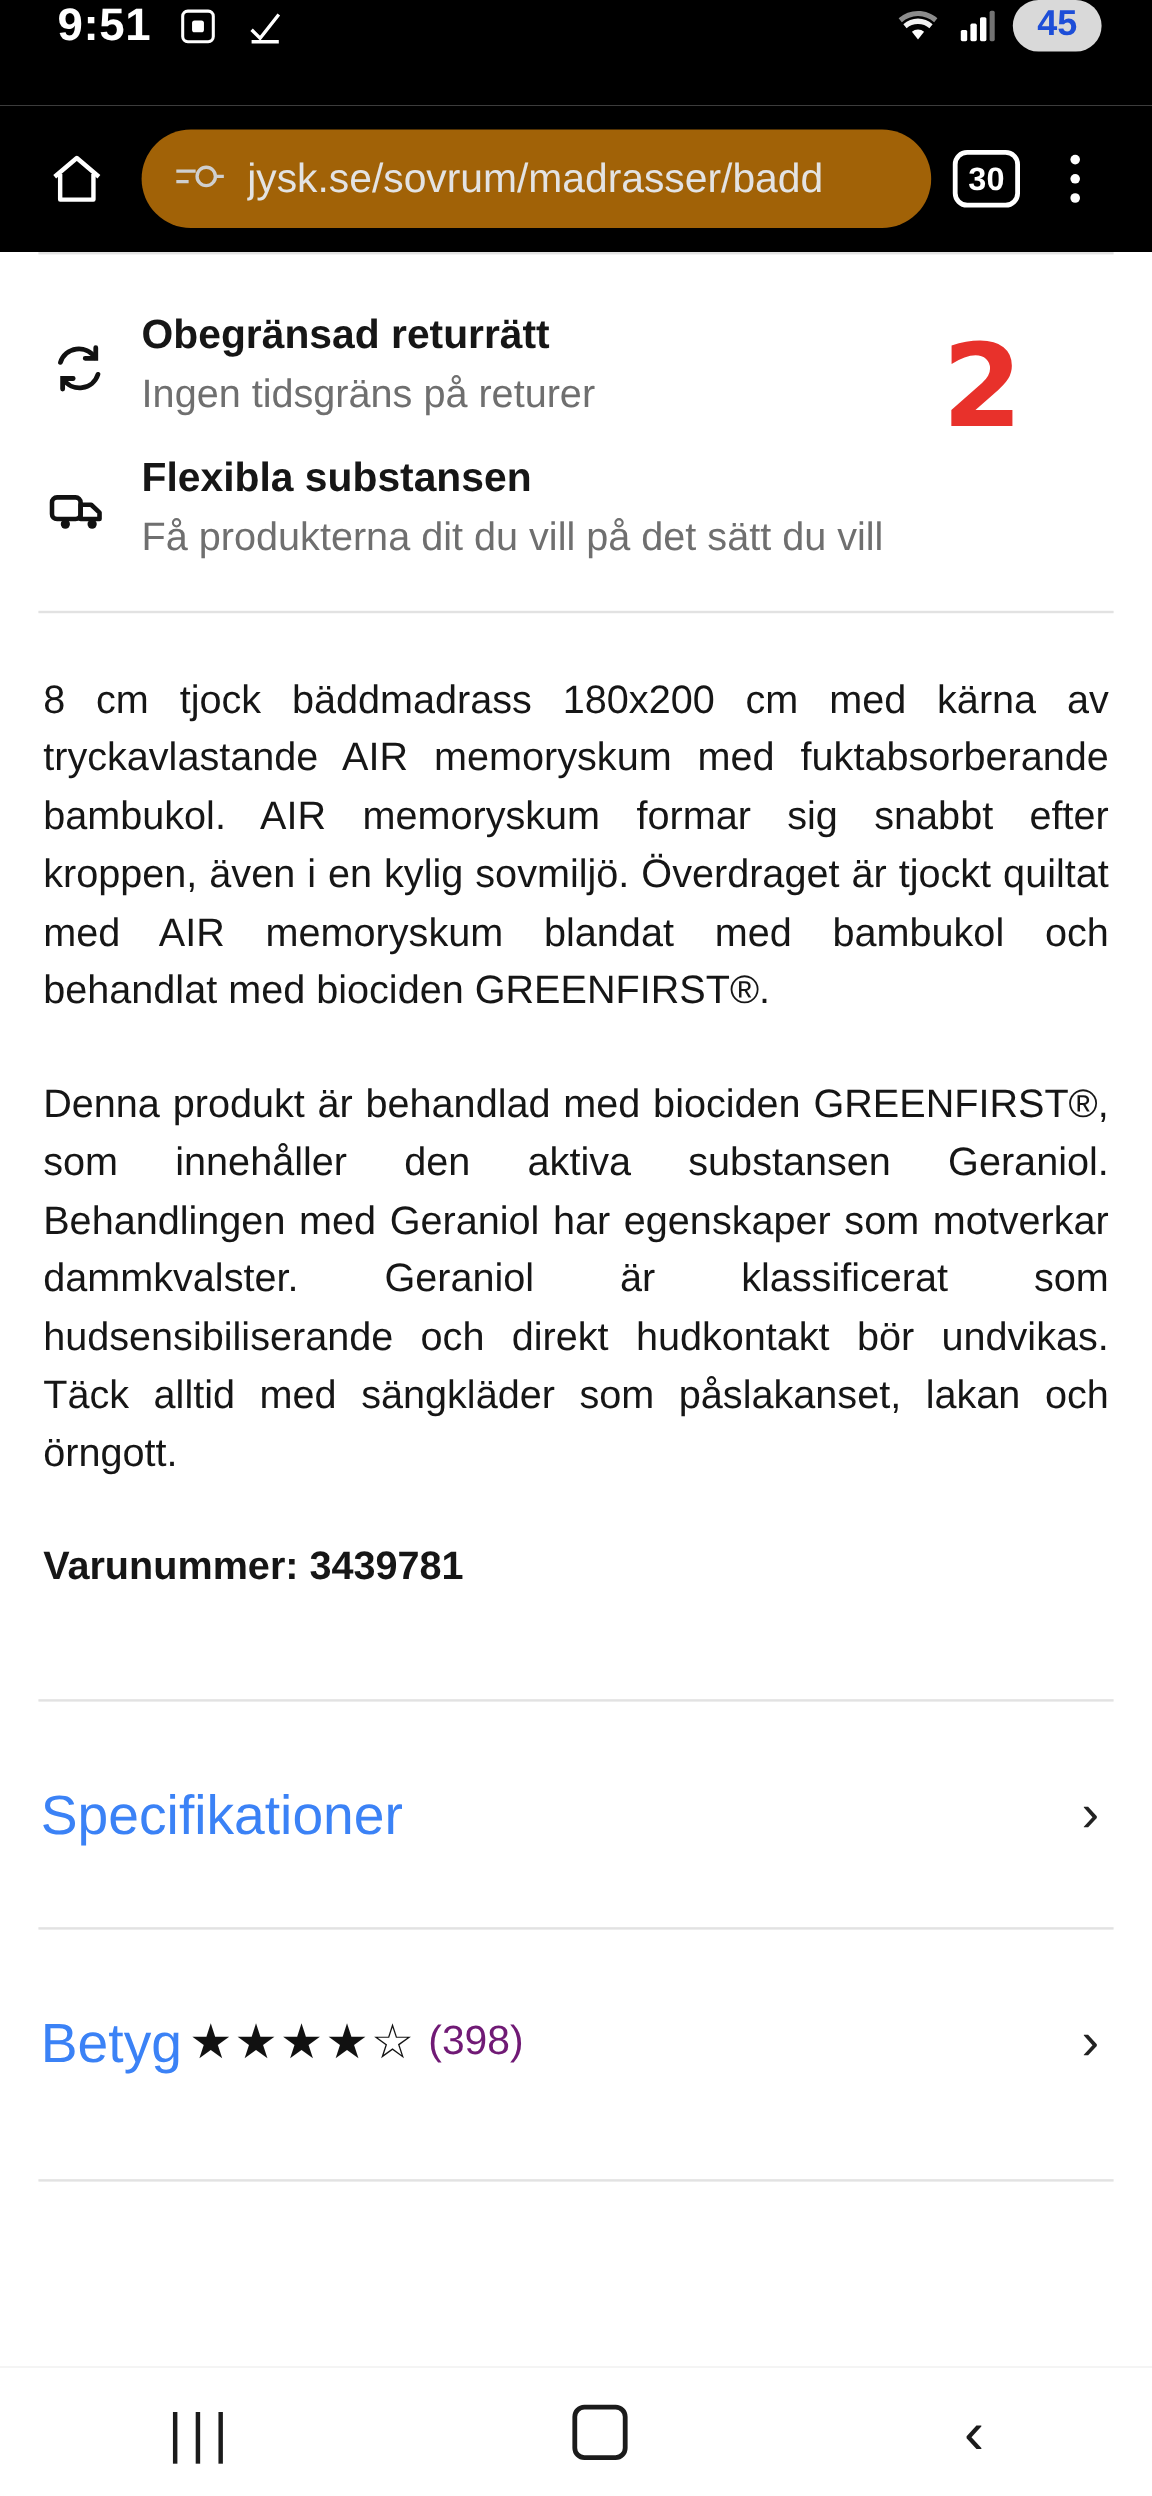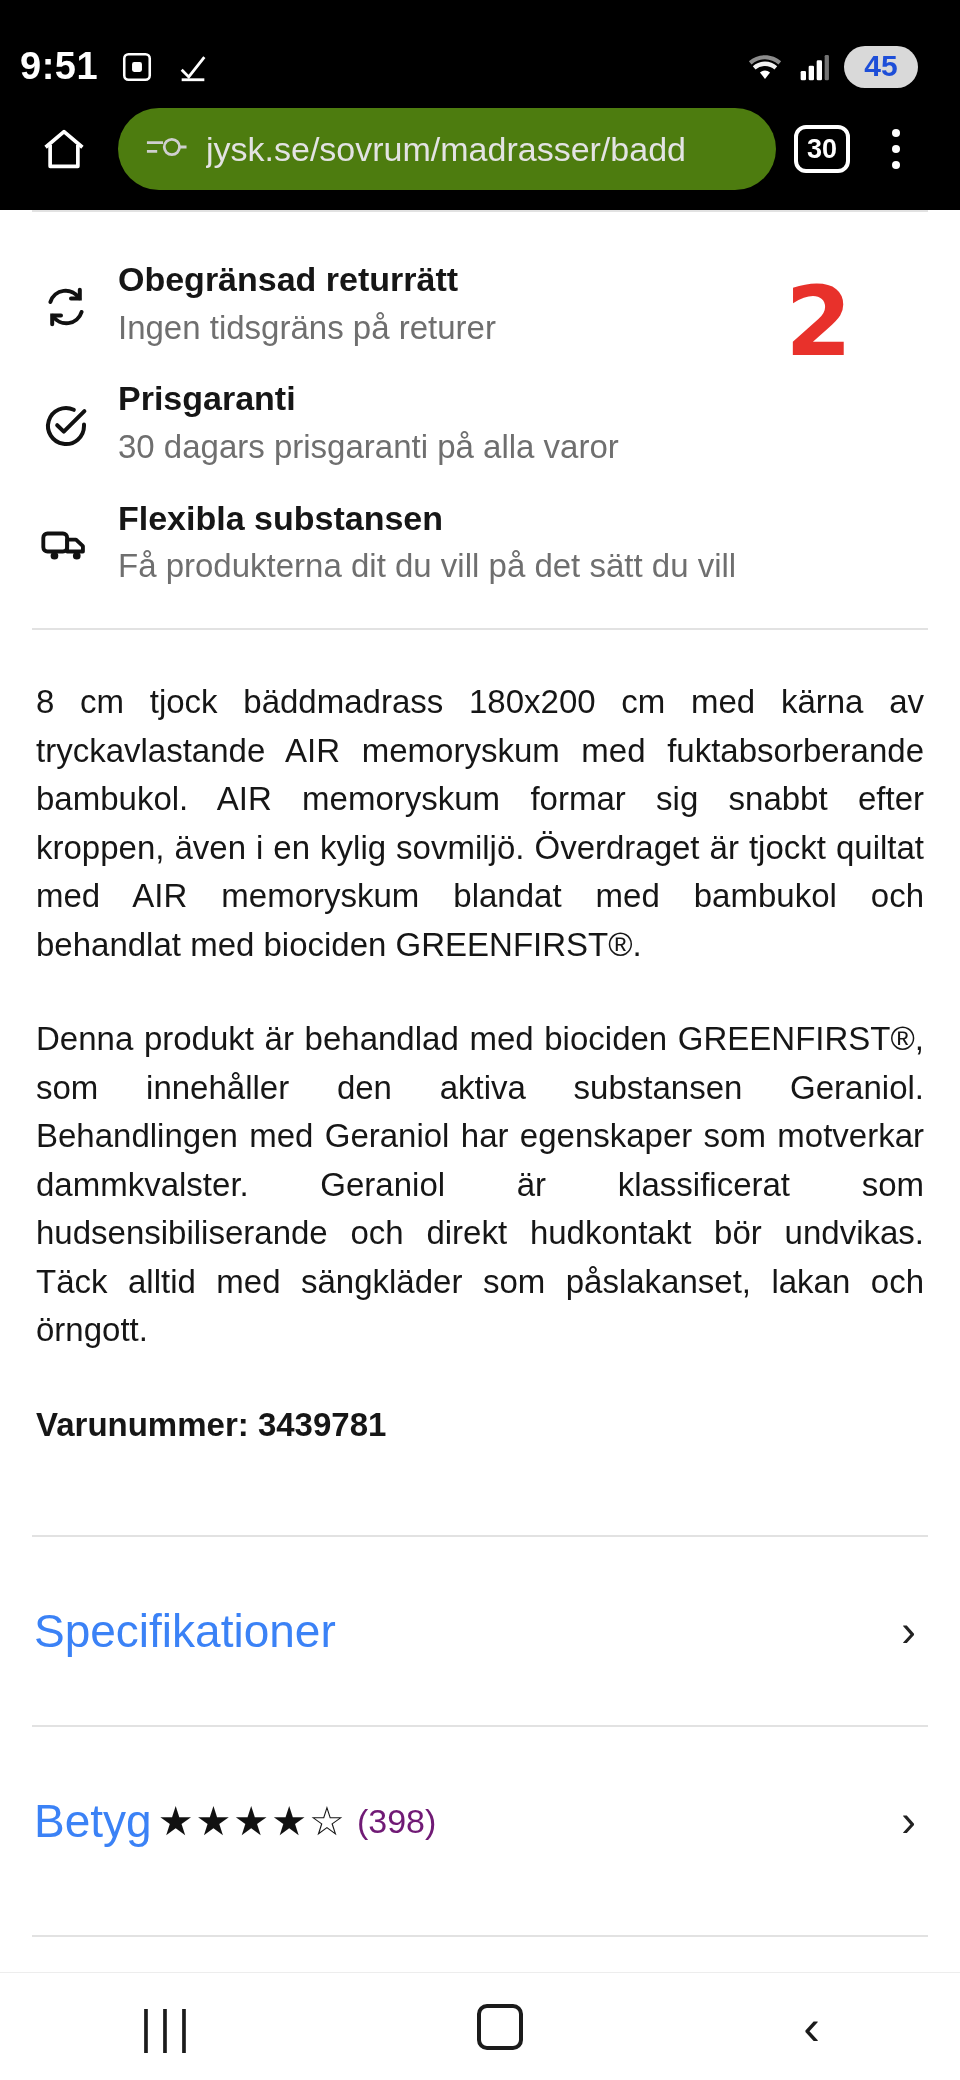--- a/index.html
+++ b/index.html
@@ -10,23 +10,23 @@
     font-family: "Liberation Sans", sans-serif;
     overflow: hidden;
   }
   body { position: relative; }
 
   
   .status-bar {
     height: 88px;
     background: #000000;
     display: flex;
-    align-items: flex-end;
+    align-items: flex-start;
     justify-content: space-between;
-    padding: 0 42px 0 20px;
+    padding: 0 42px 0 48px;
     color: #ffffff;
   }
   .status-left {
     display: flex;
     align-items: center;
     gap: 22px;
   }
   .status-clock {
     font-size: 38px;
     font-weight: bold;
@@ -60,21 +60,21 @@
     gap: 18px;
   }
   .home-btn {
     width: 72px; height: 72px;
     display: flex; align-items: center; justify-content: center;
     flex: 0 0 auto;
   }
   .url-pill {
     flex: 1 1 auto;
     height: 82px;
-    background: #4d7c0f;
+    background: #a16207;
     border-radius: 44px;
     display: flex;
     align-items: center;
     padding: 16px 26px;
     gap: 18px;
     overflow: hidden;
     min-width: 0;
   }
   .url-text {
     color: #e3e3e3;
@@ -307,32 +307,20 @@
           <path d="M18.9 3.4v4.4h-4.4"></path>
           <path d="M5.1 20.6v-4.4h4.4"></path>
         </svg>
       </div>
       <div>
         <div class="usp-title">Obegränsad returrätt</div>
         <div class="usp-sub">Ingen tidsgräns på returer</div>
       </div>
     </div>
 
-    <div class="usp">
-      <div class="usp-icon">
-        <svg width="48" height="48" viewBox="0 0 24 24" fill="none" stroke="#111111" stroke-width="2" stroke-linecap="round" stroke-linejoin="round">
-          <path d="M21 11.2V12a9 9 0 1 1-5.1-8.1"></path>
-          <path d="M7.6 11.6l3.3 3.2L21.2 4.6"></path>
-        </svg>
-      </div>
-      <div>
-        <div class="usp-title">Prisgaranti</div>
-        <div class="usp-sub">30 dagars prisgaranti på alla varor</div>
-      </div>
-    </div>
 
     <div class="usp">
       <div class="usp-icon">
         <svg width="50" height="46" viewBox="0 0 26 20" fill="none" stroke="#111111" stroke-width="2" stroke-linejoin="round">
           <rect x="1.2" y="4" width="12.4" height="9.4" rx="2.2"></rect>
           <path d="M13.6 7.2h4.6l3.6 3.4v2.8h-8.2z"></path>
           <circle cx="7" cy="15.6" r="2" fill="#111111" stroke="none"></circle>
           <circle cx="18.6" cy="15.6" r="2" fill="#111111" stroke="none"></circle>
         </svg>
       </div>

